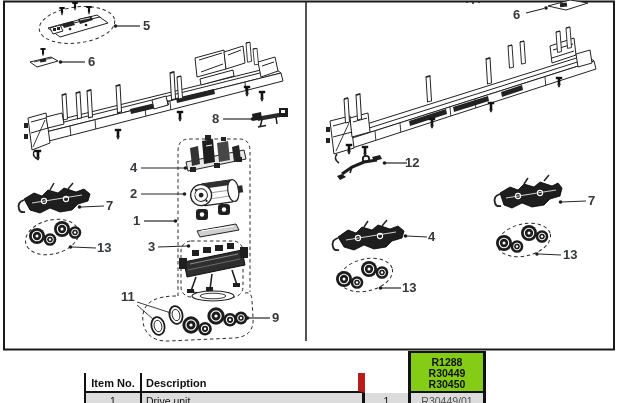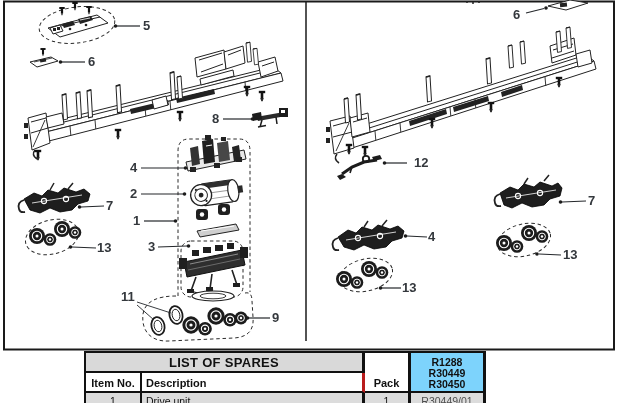--- a/index.html
+++ b/index.html
@@ -11,27 +11,27 @@
   .spares-table{position:absolute;left:84px;top:351px;width:402px;display:grid;
                 grid-template-columns:58px 223px 43px 78px;grid-template-rows:22px 20px 16px;
                 color:#111;}
   .spares-table>div{box-sizing:border-box;overflow:hidden;}
   .cell-title{grid-column:1/3;grid-row:1;background:#d9d9d9;border-top:2px solid #111;
               border-left:2px solid #111;border-right:3px solid #111;border-bottom:2px solid #111;
               font-size:13px;font-weight:bold;text-align:center;line-height:19px;letter-spacing:.3px;}
   .cell-pack{grid-column:3;grid-row:1/3;background:#fff;border-top:2px solid #111;
              border-bottom:2px solid #111;display:flex;align-items:flex-end;justify-content:center;
              font-size:11px;font-weight:bold;padding-bottom:2px;}
-  .cell-codes{grid-column:4;grid-row:1/3;background:#7dd3fc;border:2px solid #111;
+  .cell-codes{grid-column:4;grid-row:1/3;background:#84cc16;border:2px solid #111;
               border-left-width:3px;border-right-width:3px;text-align:center;
               font-size:10.5px;font-weight:bold;line-height:11px;padding-top:4px;}
   .cell-itemno{grid-column:1;grid-row:2;border-left:2px solid #111;border-right:2px solid #111;
                border-bottom:2px solid #111;font-size:11px;font-weight:bold;text-align:center;
                display:flex;align-items:flex-end;justify-content:center;padding-bottom:2px;}
-  .cell-desc{grid-column:2;grid-row:2;border-right:3px solid #b91c1c;border-bottom:2px solid #111;
+  .cell-desc{grid-column:2;grid-row:2;border-right:7px solid #b91c1c;border-bottom:2px solid #111;
              font-size:11px;font-weight:bold;display:flex;align-items:flex-end;padding:0 0 2px 4px;}
   .r-item{grid-column:1;grid-row:3;background:#dcdcdc;border-left:2px solid #111;
           border-right:2px solid #111;font-size:10.5px;text-align:center;padding-top:2px;}
   .r-desc{grid-column:2;grid-row:3;background:#dcdcdc;border-right:3px solid #111;
           font-size:10.5px;padding:2px 0 0 4px;}
   .r-pack{grid-column:3;grid-row:3;background:#dcdcdc;font-size:10.5px;text-align:center;padding-top:2px;}
   .r-code{grid-column:4;grid-row:3;background:#dcdcdc;border-left:3px solid #111;
           border-right:3px solid #111;font-size:10.5px;color:#4d4d4d;text-align:center;padding-top:2px;}
 </style>
 </head>
@@ -369,29 +369,27 @@
   <div class="plabel" style="left:212px;top:111px">8</div>
   <div class="plabel" style="left:130px;top:160px">4</div>
   <div class="plabel" style="left:130px;top:186px">2</div>
   <div class="plabel" style="left:133px;top:213px">1</div>
   <div class="plabel" style="left:148px;top:239px">3</div>
   <div class="plabel" style="left:106px;top:198px">7</div>
   <div class="plabel" style="left:97px;top:240px">13</div>
   <div class="plabel" style="left:121px;top:289px">11</div>
   <div class="plabel" style="left:272px;top:310px">9</div>
   <div class="plabel" style="left:513px;top:7px">6</div>
-  <div class="plabel" style="left:414px;top:155px">12</div>
+  <div class="plabel" style="left:405px;top:155px">12</div>
   <div class="plabel" style="left:428px;top:229px">4</div>
   <div class="plabel" style="left:588px;top:193px">7</div>
   <div class="plabel" style="left:563px;top:247px">13</div>
   <div class="plabel" style="left:402px;top:280px">13</div>
 
   <div class="spares-table">
-    <div class="cell-title">LIST OF SPARES</div>
-    <div class="cell-pack">Pack</div>
     <div class="cell-codes">
       <div>R1288</div>
       <div>R30449</div>
       <div>R30450</div>
     </div>
     <div class="cell-itemno">Item No.</div>
     <div class="cell-desc">Description</div>
     <div class="r-item">1</div>
     <div class="r-desc">Drive unit</div>
     <div class="r-pack">1</div>

